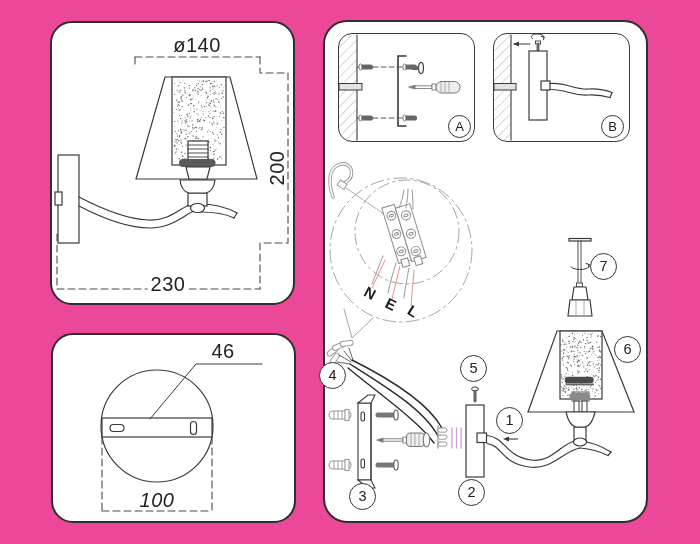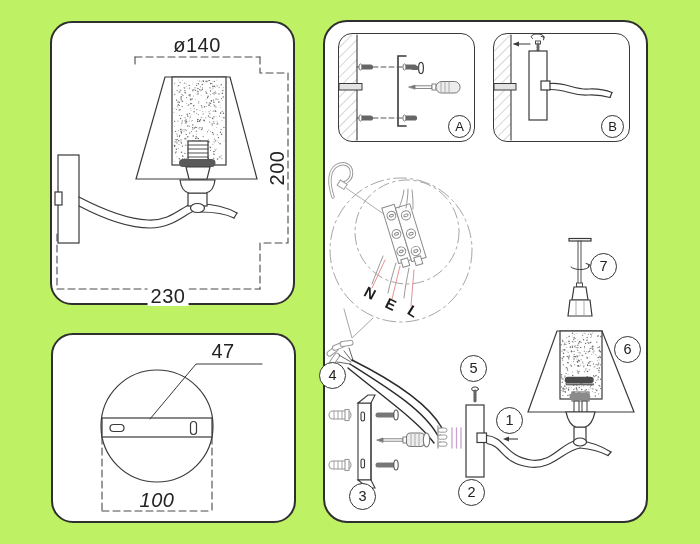--- a/index.html
+++ b/index.html
@@ -1,17 +1,17 @@
 <!DOCTYPE html>
 <html><head>
 <meta charset="utf-8">
 <style>
   html,body{margin:0;padding:0;background:#fff;}
   #stage{
-    position:relative;width:700px;height:544px;background:#bef264;overflow:hidden;
+    position:relative;width:700px;height:544px;background:#ec4899;overflow:hidden;
     font-family:"Liberation Sans", sans-serif;color:#222;
   }
   .panel{position:absolute;box-sizing:border-box;background:#fff;border:2px solid #2f2f2f;border-radius:22px;}
   .subpanel{position:absolute;box-sizing:border-box;background:#fff;border:1.6px solid #3a3a3a;border-radius:14px;}
   #art{position:absolute;left:0;top:0;}
   .dim{
     position:absolute;transform:translate(-50%,-50%);
     font-size:20px;letter-spacing:0.5px;color:#222;background:#fff;padding:0 3px;line-height:1;white-space:nowrap;
   }
   .dim.vert{transform:translate(-50%,-50%) rotate(-90deg);}
@@ -1026,22 +1026,22 @@
         <rect x="576.5" y="283" width="6" height="4" fill="#fff" stroke-width="0.9"></rect>
         <path d="M574,287 L586,287 L588,300 L572,300 Z" fill="#fff"></path>
         <path d="M570,300 L590,300 L592,316 L568,316 Z" fill="#fff"></path>
         <path d="M576,301 V315 M584,301 V315" stroke="#999" stroke-width="0.8"></path>
       </g>
     </g>
   </svg>
 
   <span class="dim" style="left:197px;top:45px;">ø140</span>
   <span class="dim vert" style="left:277px;top:168px;">200</span>
-  <span class="dim" style="left:168px;top:296px;">230</span>
-  <span class="dim" style="left:223px;top:351px;">47</span>
+  <span class="dim" style="left:168px;top:284px;">230</span>
+  <span class="dim" style="left:223px;top:351px;">46</span>
   <span class="dim" style="left:157px;top:500px;font-style:italic;">100</span>
 
   <span class="wire-label" style="left:370px;top:293px;transform:translate(-50%,-50%) rotate(28deg);">N</span>
   <span class="wire-label" style="left:391px;top:304px;transform:translate(-50%,-50%) rotate(26deg);">E</span>
   <span class="wire-label" style="left:413px;top:311px;transform:translate(-50%,-50%) rotate(32deg);">L</span>
 
   <div class="badge small" style="left:448px;top:115px;">
       <span>A</span>
     </div>
   <div class="badge small" style="left:601px;top:115px;">

